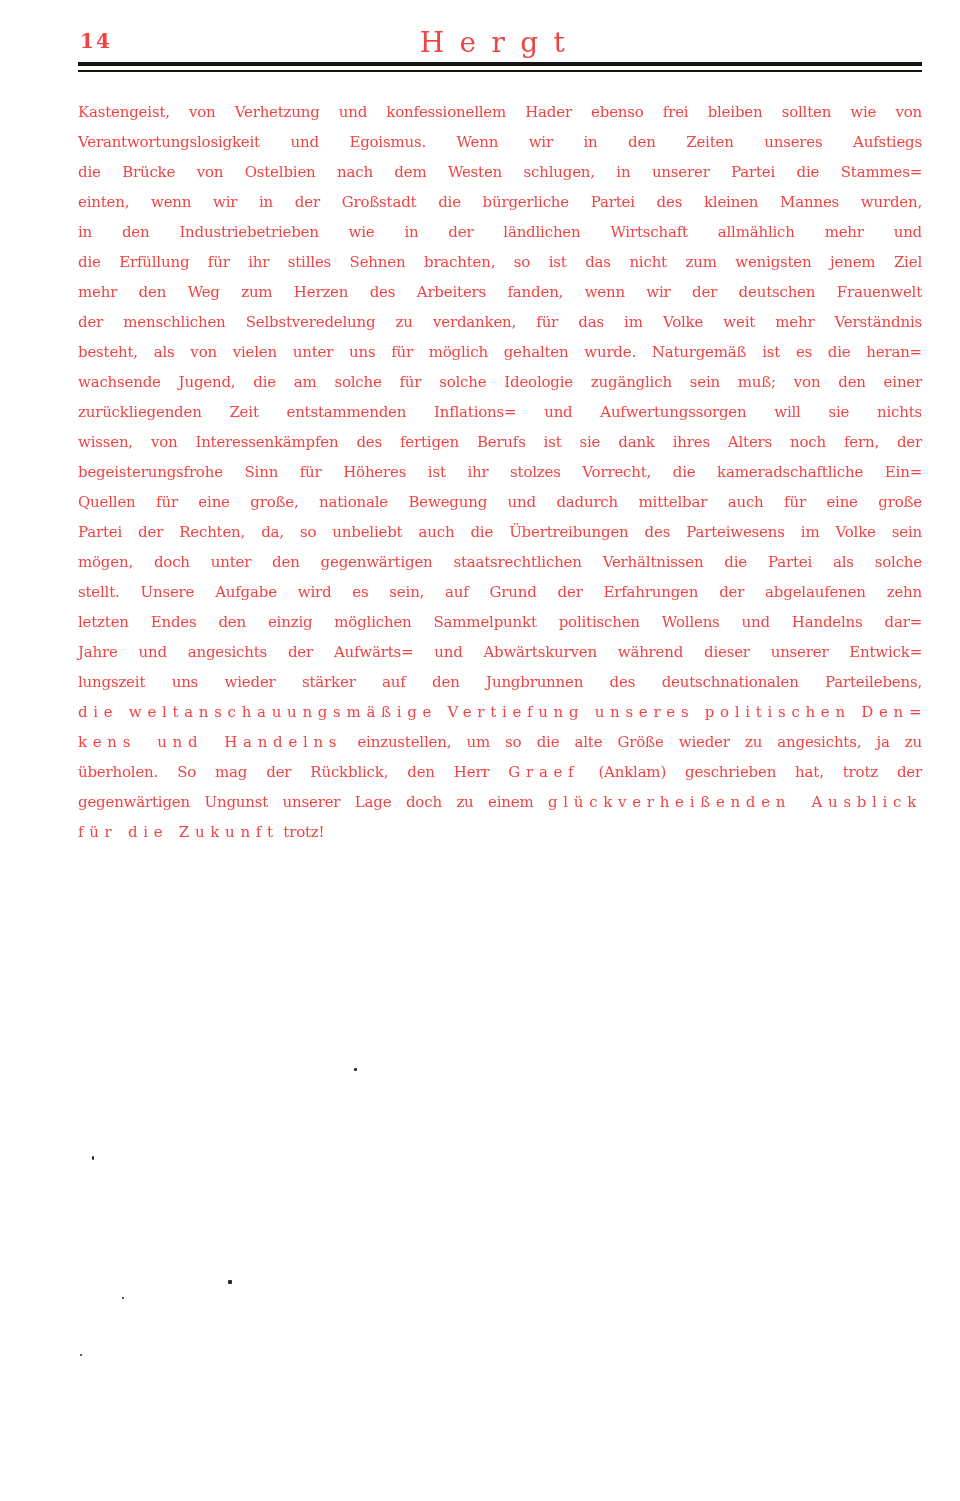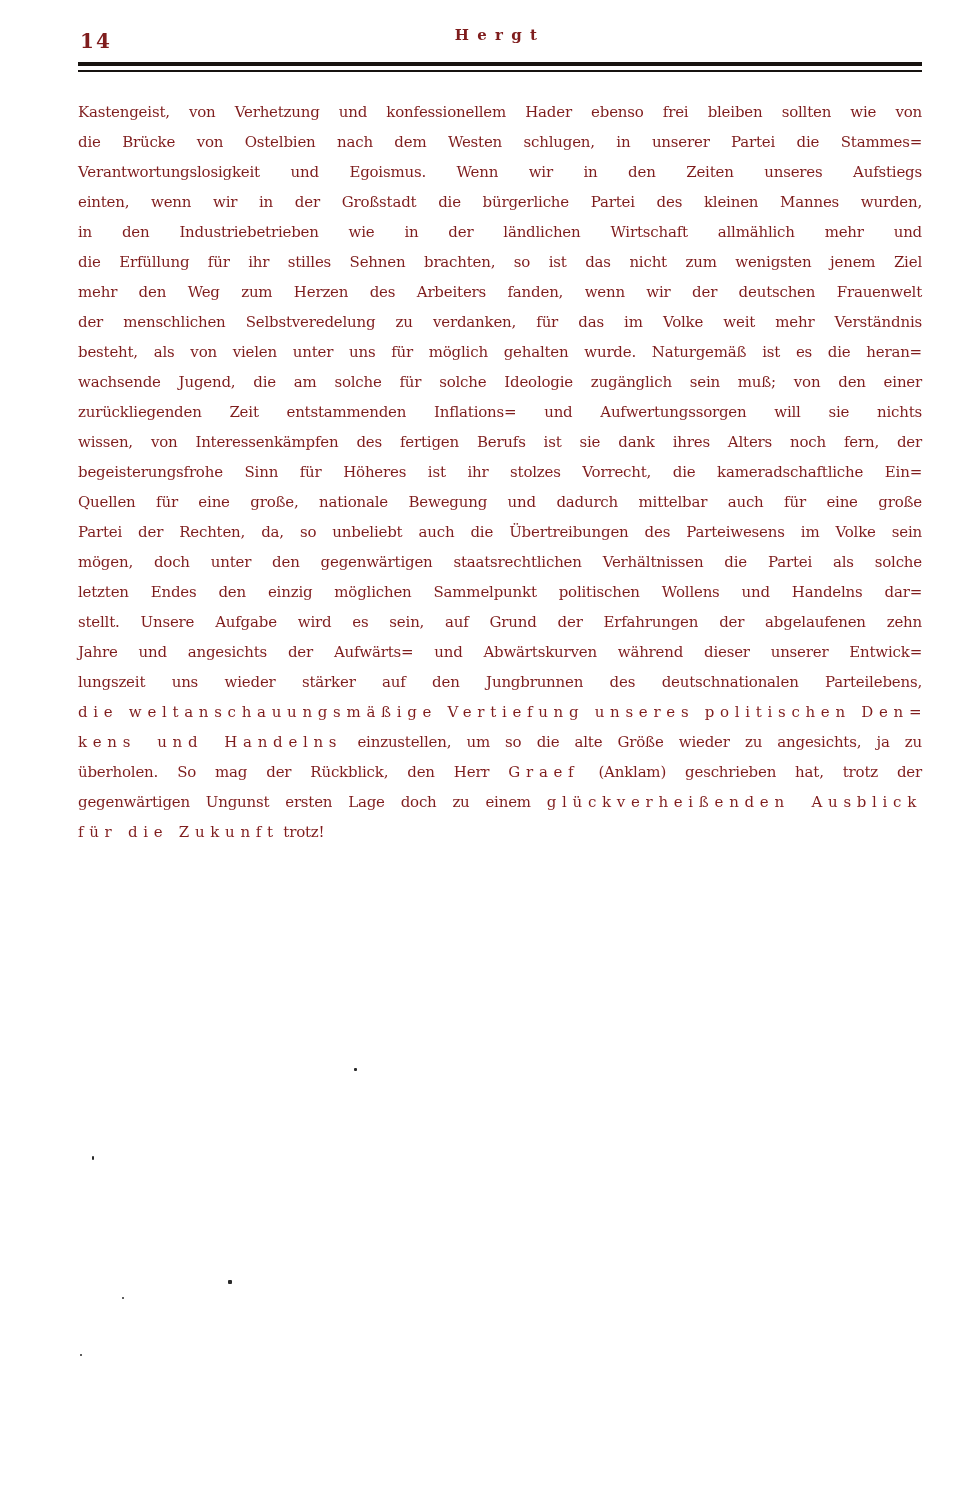--- a/index.html
+++ b/index.html
@@ -2,33 +2,33 @@
 <html><head>
 <meta charset="utf-8">
 <style>
   html,body{margin:0;padding:0;background:#e8e8e8;}
   .page{
     position:relative;
     width:960px;height:1501px;
     margin:0 auto;
     background:#ffffff;
     font-family:"DejaVu Serif","Liberation Serif",serif;
-    color:#7f1d1d;
+    color:#ef4444;
     overflow:hidden;
   }
   .page-header{
     position:absolute;left:78px;top:26px;width:844px;height:30px;
   }
   .page-number{
     position:absolute;left:2px;top:3px;
     font-size:20px;font-weight:bold;letter-spacing:2px;
   }
   .running-title{
     position:absolute;left:0;right:0;top:0;text-align:center;
-    font-size:15px;font-weight:bold;letter-spacing:0.55em;
+    font-size:28px;font-weight:normal;letter-spacing:0.55em;
   }
   .header-rule{
     position:absolute;left:78px;top:62px;width:844px;height:10px;
     border-top:4px solid #171310;
     border-bottom:2px solid #171310;
     box-sizing:border-box;
   }
   .body-text{
     position:absolute;left:78px;top:97px;width:844px;
   }
@@ -56,43 +56,43 @@
 
   <div class="page-header">
     <span class="page-number">14</span>
     <span class="running-title">Hergt</span>
   </div>
 
   <div class="header-rule"></div>
 
   <div class="body-text">
       <div class="line"><span>Kastengeist, von Verhetzung und konfessionellem Hader ebenso frei bleiben sollten wie von</span></div>
+      <div class="line"><span>Verantwortungslosigkeit und Egoismus. Wenn wir in den Zeiten unseres Aufstiegs</span></div>
       <div class="line"><span>die Brücke von Ostelbien nach dem Westen schlugen, in unserer Partei die Stammes=</span></div>
-      <div class="line"><span>Verantwortungslosigkeit und Egoismus. Wenn wir in den Zeiten unseres Aufstiegs</span></div>
       <div class="line"><span>einten, wenn wir in der Großstadt die bürgerliche Partei des kleinen Mannes wurden,</span></div>
       <div class="line"><span>in den Industriebetrieben wie in der ländlichen Wirtschaft allmählich mehr und</span></div>
       <div class="line"><span>die Erfüllung für ihr stilles Sehnen brachten, so ist das nicht zum wenigsten jenem Ziel</span></div>
       <div class="line"><span>mehr den Weg zum Herzen des Arbeiters fanden, wenn wir der deutschen Frauenwelt</span></div>
       <div class="line"><span>der menschlichen Selbstveredelung zu verdanken, für das im Volke weit mehr Verständnis</span></div>
       <div class="line"><span>besteht, als von vielen unter uns für möglich gehalten wurde. Naturgemäß ist es die heran=</span></div>
       <div class="line"><span>wachsende Jugend, die am solche für solche Ideologie zugänglich sein muß; von den einer</span></div>
       <div class="line"><span>zurückliegenden Zeit entstammenden Inflations= und Aufwertungssorgen will sie nichts</span></div>
       <div class="line"><span>wissen, von Interessenkämpfen des fertigen Berufs ist sie dank ihres Alters noch fern, der</span></div>
       <div class="line"><span>begeisterungsfrohe Sinn für Höheres ist ihr stolzes Vorrecht, die kameradschaftliche Ein=</span></div>
       <div class="line"><span>Quellen für eine große, nationale Bewegung und dadurch mittelbar auch für eine große</span></div>
       <div class="line"><span>Partei der Rechten, da, so unbeliebt auch die Übertreibungen des Parteiwesens im Volke sein</span></div>
       <div class="line"><span>mögen, doch unter den gegenwärtigen staatsrechtlichen Verhältnissen die Partei als solche</span></div>
+      <div class="line"><span>stellt.  Unsere Aufgabe wird es sein, auf Grund der Erfahrungen der abgelaufenen zehn</span></div>
       <div class="line"><span>letzten Endes den einzig möglichen Sammelpunkt politischen Wollens und Handelns dar=</span></div>
-      <div class="line"><span>stellt.  Unsere Aufgabe wird es sein, auf Grund der Erfahrungen der abgelaufenen zehn</span></div>
       <div class="line"><span>Jahre und angesichts der Aufwärts= und Abwärtskurven während dieser unserer Entwick=</span></div>
       <div class="line"><span>lungszeit uns wieder stärker auf den Jungbrunnen des deutschnationalen Parteilebens,</span></div>
       <div class="line"><span class="gesperrt">die weltanschauungsmäßige Vertiefung unseres politischen Den=</span></div>
       <div class="line"><span class="gesperrt">kens und Handelns</span><span> einzustellen, um so die alte Größe wieder zu angesichts, ja zu</span></div>
       <div class="line"><span>überholen.  So mag der Rückblick, den Herr </span><span class="gesperrt">Graef</span><span> (Anklam) geschrieben hat, trotz der</span></div>
-      <div class="line"><span>gegenwärtigen Ungunst ersten Lage doch zu einem </span><span class="gesperrt">glückverheißenden Ausblick</span></div>
+      <div class="line"><span>gegenwärtigen Ungunst unserer Lage doch zu einem </span><span class="gesperrt">glückverheißenden Ausblick</span></div>
       <div class="line last"><span class="gesperrt">für die Zukunft</span><span> trotz!</span></div>
     </div>
 
   <div class="speck s1"></div>
   <div class="speck s2"></div>
   <div class="speck s3"></div>
   <div class="speck s4"></div>
   <div class="speck s5"></div>
 
 </div>

